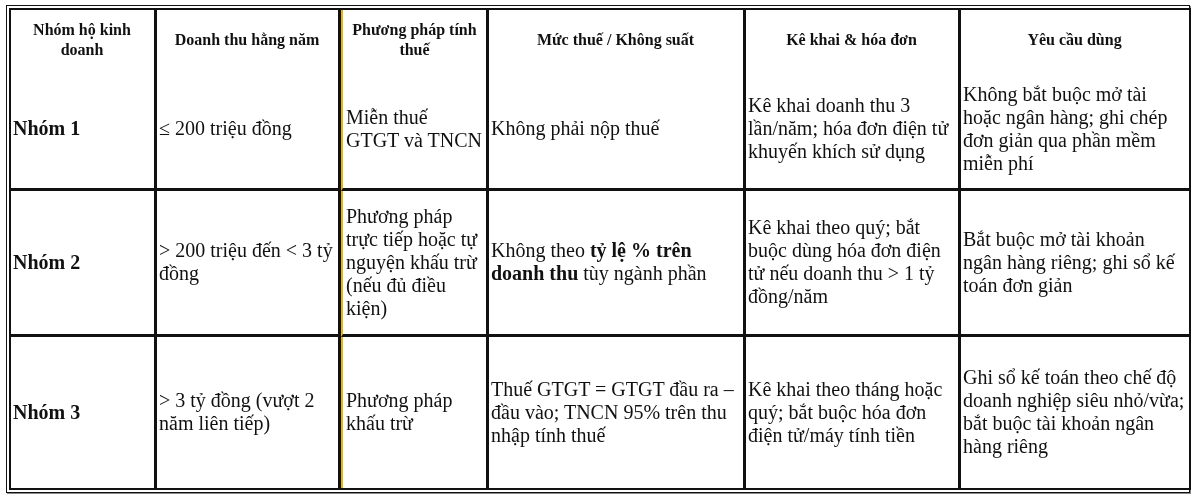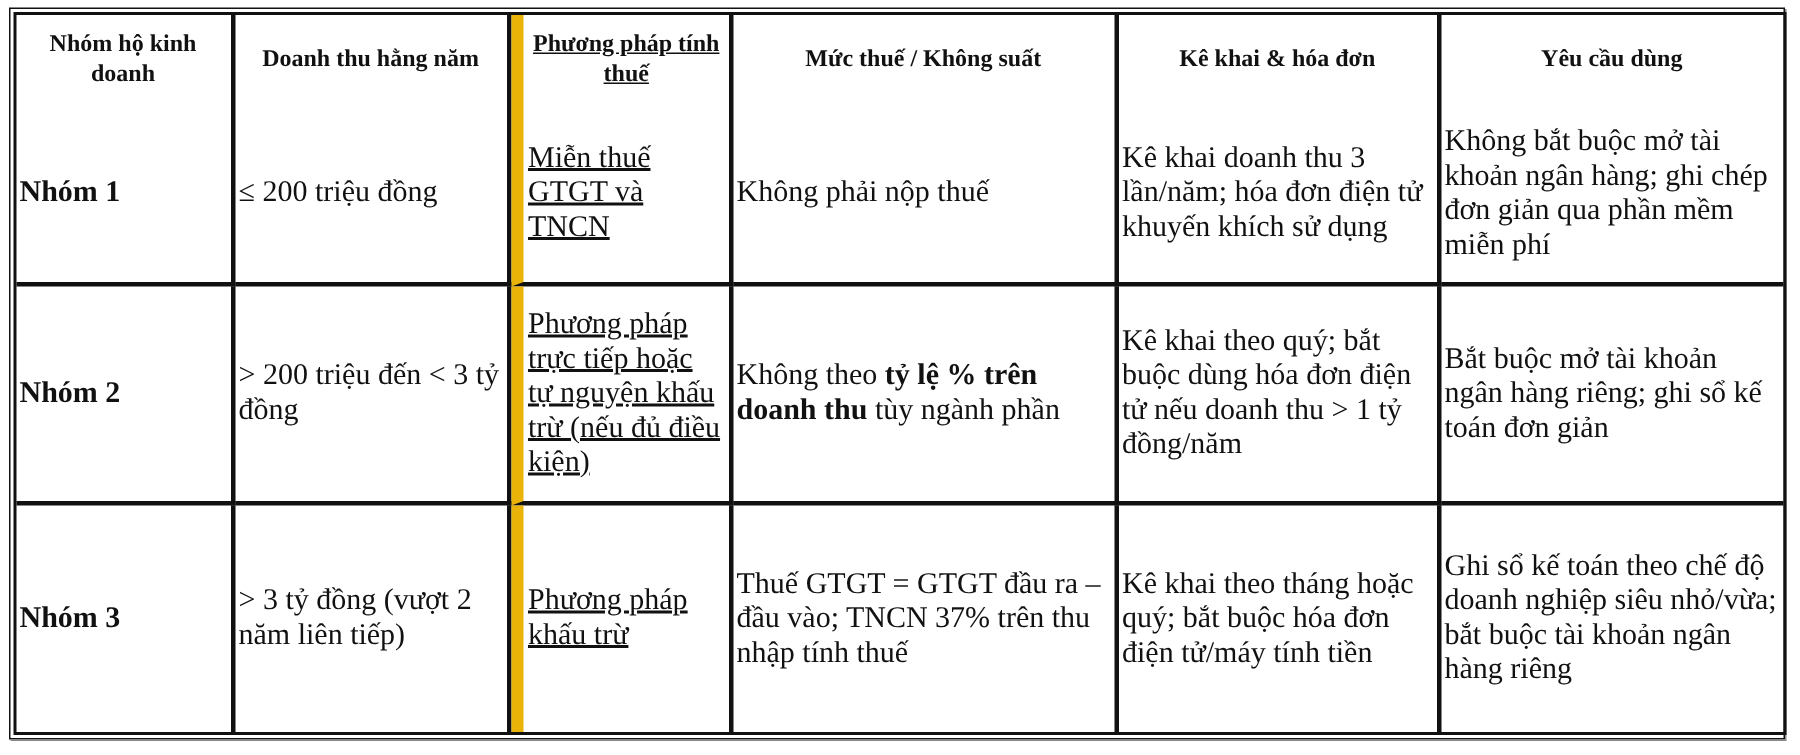--- a/index.html
+++ b/index.html
@@ -48,23 +48,22 @@
       height: 60px;
     }
     tr > *:last-child { border-right: none; }
     tr:last-child > * { border-bottom: none; }
     td.group {
       font-weight: bold;
       margin-left: 20px;
     }
     
     .dbl-left {
-      border-left: 8px solid #eab308;
+      border-left: 2px solid #eab308;
       padding-left: 3px;
-      text-decoration: underline;
     }
     b { font-weight: bold; }
     .r1 td { height: 117px; }
     .r2 td { height: 142px; }
     .r3 td { height: 150px; }
   </style>
 </head>
 <body>
 
 <div class="frame">
@@ -87,33 +86,33 @@
         <th>Yêu cầu dùng</th>
       </tr>
     </thead>
     <tbody>
       <tr class="r1">
         <td class="group">Nhóm 1</td>
         <td>≤ 200 triệu đồng</td>
         <td class="dbl-left">Miễn thuế GTGT và TNCN</td>
         <td><span>Không phải nộp thuế</span><b></b><span></span></td>
         <td>Kê khai doanh thu 3 lần/năm; hóa đơn điện tử khuyến khích sử dụng</td>
-        <td>Không bắt buộc mở tài khoản ngân hàng; ghi chép đơn giản qua phần mềm miễn phí</td>
+        <td>Không bắt buộc mở tài hoặc ngân hàng; ghi chép đơn giản qua phần mềm miễn phí</td>
       </tr>
       <tr class="r2">
         <td class="group">Nhóm 2</td>
         <td>&gt; 200 triệu đến &lt; 3 tỷ đồng</td>
         <td class="dbl-left">Phương pháp trực tiếp hoặc tự nguyện khấu trừ (nếu đủ điều kiện)</td>
         <td><span>Không theo </span><b>tỷ lệ % trên doanh thu</b><span> tùy ngành phần</span></td>
         <td>Kê khai theo quý; bắt buộc dùng hóa đơn điện tử nếu doanh thu &gt; 1 tỷ đồng/năm</td>
         <td>Bắt buộc mở tài khoản ngân hàng riêng; ghi sổ kế toán đơn giản</td>
       </tr>
       <tr class="r3">
         <td class="group">Nhóm 3</td>
         <td>&gt; 3 tỷ đồng (vượt 2 năm liên tiếp)</td>
         <td class="dbl-left">Phương pháp khấu trừ</td>
-        <td><span>Thuế GTGT = GTGT đầu ra – đầu vào; TNCN 37% trên thu nhập tính thuế</span><b></b><span></span></td>
+        <td><span>Thuế GTGT = GTGT đầu ra – đầu vào; TNCN 95% trên thu nhập tính thuế</span><b></b><span></span></td>
         <td>Kê khai theo tháng hoặc quý; bắt buộc hóa đơn điện tử/máy tính tiền</td>
         <td>Ghi sổ kế toán theo chế độ doanh nghiệp siêu nhỏ/vừa; bắt buộc tài khoản ngân hàng riêng</td>
       </tr>
     </tbody>
   </table>
 </div>
 
 </body></html>

